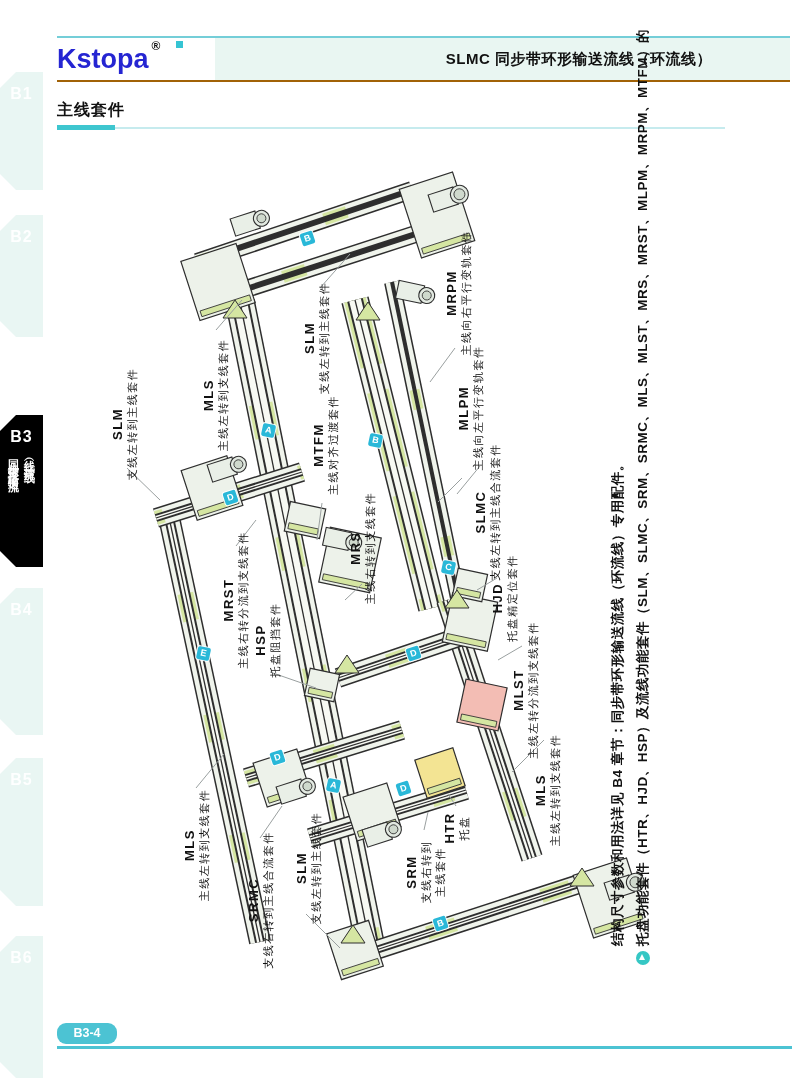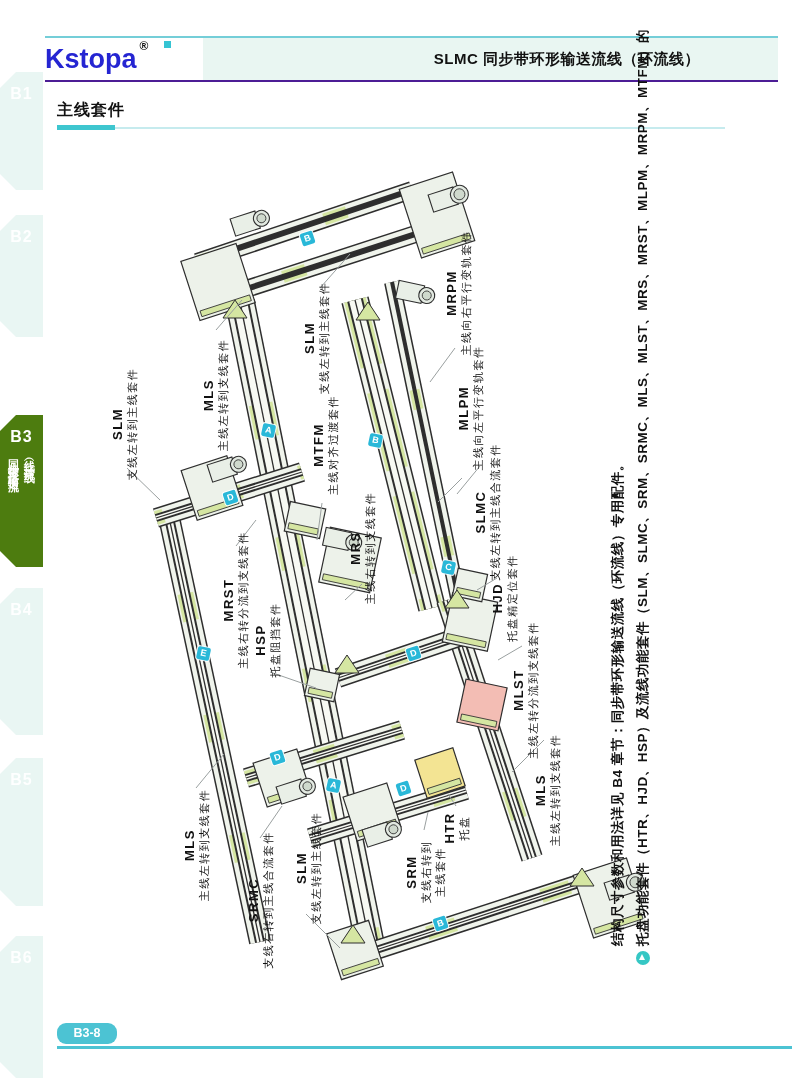--- a/index.html
+++ b/index.html
@@ -4,28 +4,28 @@
 <style>
   html,body{margin:0;padding:0;background:#fff;}
   body{width:800px;height:1086px;position:relative;font-family:"Liberation Sans","DejaVu Sans",sans-serif;color:#111;}
   .page{position:absolute;inset:0;overflow:hidden;background:#fff;}
 
   
   .tab{position:absolute;left:0;width:43px;background:#e9f6f3;color:rgba(255,255,255,.95);
        clip-path:polygon(16px 0,100% 0,100% 100%,16px 100%,0 calc(100% - 16px),0 16px);
        text-align:center;font-weight:bold;}
   .tab .tab-label{display:block;margin-top:13px;font-size:16px;letter-spacing:1px;}
-  .tab.active{background:#4d7c0f;color:#fff;}
+  .tab.active{background:#000000;color:#fff;}
   .tab-vert{margin:5px auto 0;writing-mode:vertical-lr;text-orientation:upright;
             font-size:11px;line-height:16px;letter-spacing:3px;font-weight:bold;height:118px;text-align:left;}
   .tab-vert span{display:block;}
 
   
-  .header{position:absolute;left:45px;top:36px;width:733px;height:42px;
-          border-top:2px solid #74ced8;border-bottom:2px solid #4c1d95;display:flex;}
+  .header{position:absolute;left:57px;top:36px;width:733px;height:42px;
+          border-top:2px solid #74ced8;border-bottom:2px solid #a16207;display:flex;}
   .logo-zone{width:158px;background:#fff;position:relative;display:flex;align-items:center;}
   .logo{font-size:27px;font-weight:bold;color:#2525d2;letter-spacing:0;}
   .logo-mark{position:absolute;left:119px;top:3px;width:7px;height:7px;background:#35c4d3;}
   .logo-reg{font-size:12px;font-weight:bold;color:#111;margin-left:3px;align-self:flex-start;margin-top:1px;}
   .hdr-band{flex:1;background:#e9f6f2;display:flex;align-items:center;justify-content:flex-end;padding-right:78px;}
   .hdr-title{font-size:15px;font-weight:bold;color:#111;letter-spacing:.5px;}
 
   
   .sec-title{position:absolute;left:57px;top:100px;font-size:16px;font-weight:bold;letter-spacing:1px;}
   .underline-thin{position:absolute;left:57px;top:127px;width:668px;height:2px;background:#c6ebee;}
@@ -333,15 +333,15 @@
       <div class="note-row l2">
         <span>结构尺寸参数和用法详见 B4 章节：同步带环形输送流线（环流线）专用配件。</span>
       </div>
       <div class="note-row l1">
         <span class="note-icon"></span>
         <span>托盘功能套件（HTR、HJD、HSP）及流线功能套件（SLM、SLMC、SRM、SRMC、MLS、MLST、MRS、MRST、MLPM、MRPM、MTFM）的</span>
       </div>
     </div>
   </div>
 
-  <div class="page-pill">B3-8</div>
+  <div class="page-pill">B3-4</div>
   <div class="footer-line"></div>
 </div>
 
 </body></html>

